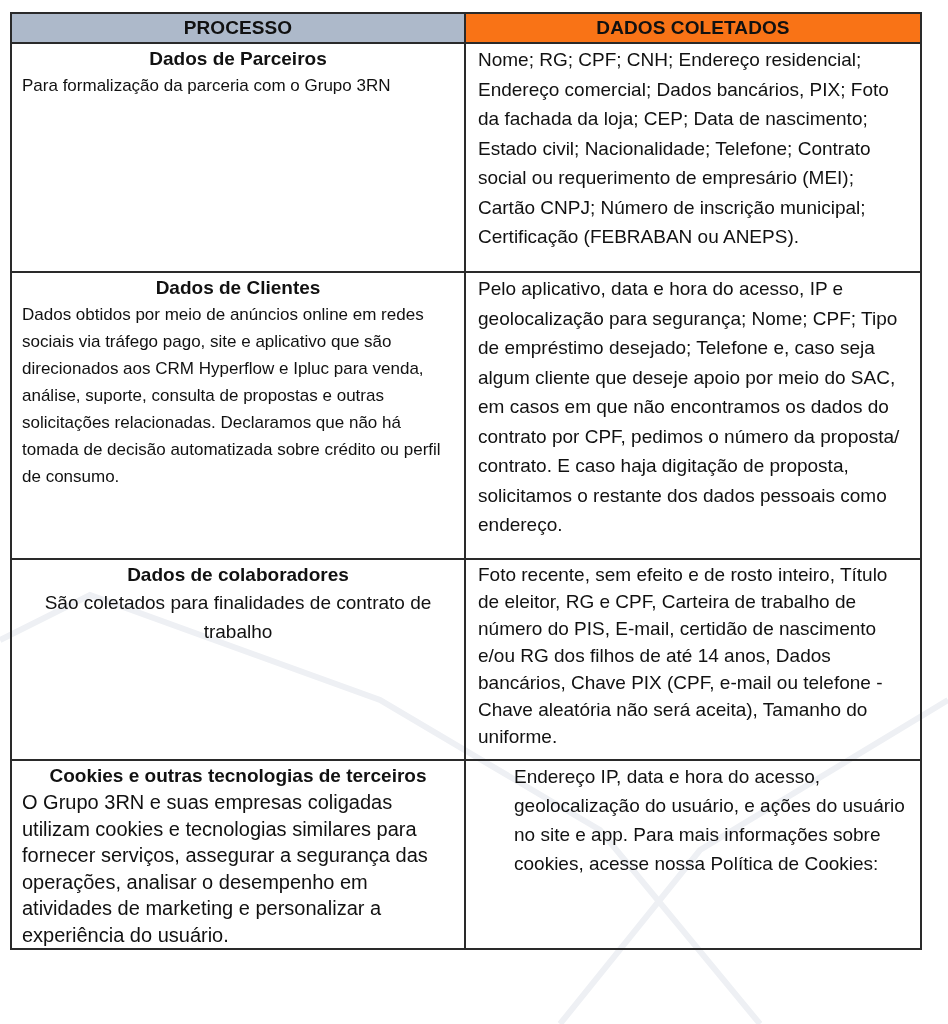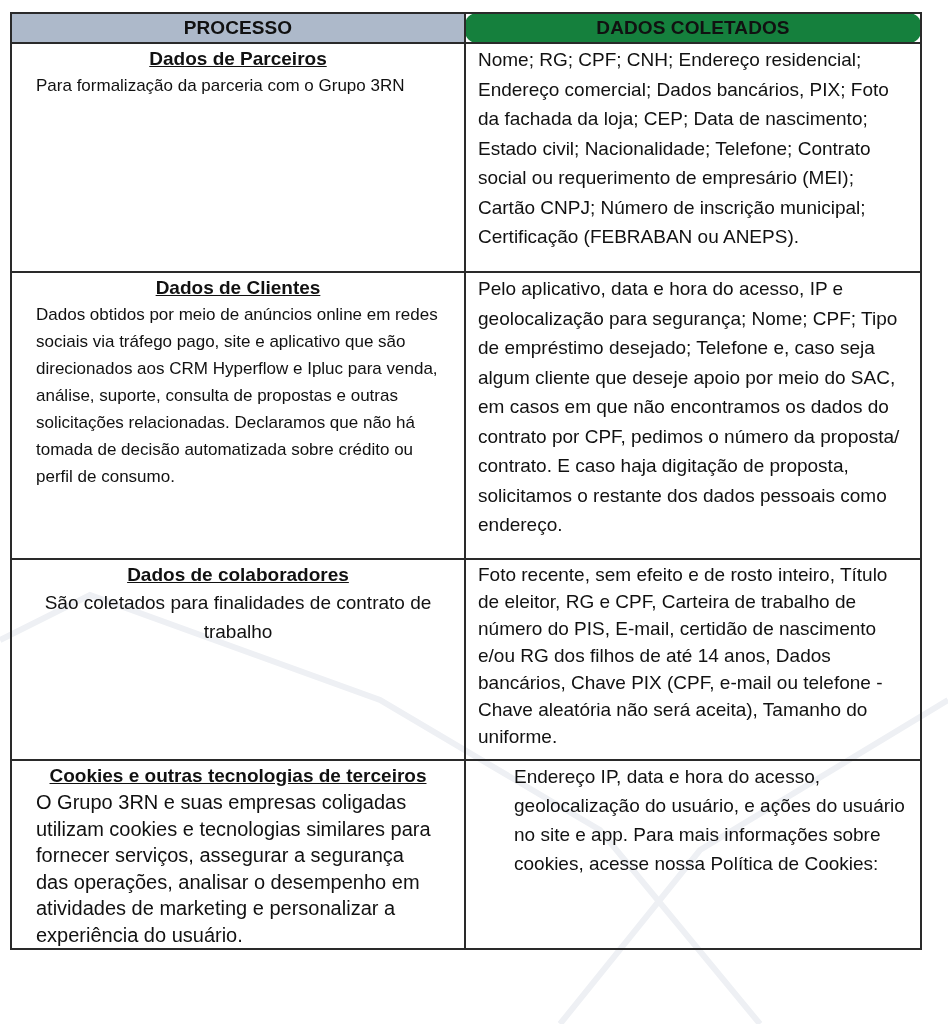--- a/index.html
+++ b/index.html
@@ -12,22 +12,22 @@
     }
     table.doc col.c1 { width: 454px; }
     table.doc col.c2 { width: 456px; }
     table.doc th, table.doc td {
       border: 2px solid #2a2a2a; vertical-align: top; padding: 0;
     }
     table.doc th {
       background: #adb9ca; font-weight: bold; font-size: 19px; height: 28px;
       text-align: center; vertical-align: middle; letter-spacing: 0.1px;
     }
-    .proc-title { display: block; text-align: center; font-weight: bold; font-size: 19px; line-height: 26px; margin-top: 2px; text-decoration: underline; }
-    .proc-desc { display: block; font-size: 17px; line-height: 27px; padding: 0 24px; }
+    .proc-title { display: block; text-align: center; font-weight: bold; font-size: 19px; line-height: 26px; margin-top: 2px; }
+    .proc-desc { display: block; font-size: 17px; line-height: 27px; padding: 0 10px; }
     .proc-desc.small { font-size: 20px; line-height: 26.5px; }
     .dados { display: block; font-size: 19px; line-height: 29.5px; padding: 1px 10px 0 12px; }
     tr.r1 td { height: 227px; }
     tr.r2 td { height: 285px; }
     tr.r3 td { height: 199px; margin-top: 48px; }
     tr.r4 td { height: 53px; }
     tr.r5 td { height: 184px; }
     .dados.tight { line-height: 27px; }
   </style>
 </head>
@@ -41,21 +41,21 @@
 </svg>
 
 <table class="doc">
   <colgroup>
       <col class="c1">
       <col class="c2">
     </colgroup>
   <thead>
     <tr>
       <th style="background: rgb(173, 185, 202);">PROCESSO</th>
-      <th style="background: #15803d; border-radius: 12px;">DADOS COLETADOS</th>
+      <th style="background: #f97316;">DADOS COLETADOS</th>
     </tr>
   </thead>
   <tbody>
     <tr class="r1">
       <td>
         <span class="proc-title">Dados de Parceiros</span>
         <span class="proc-desc">Para formalização da parceria com o Grupo 3RN</span>
       </td>
       <td>
         <span class="dados">Nome; RG; CPF; CNH; Endereço residencial; Endereço comercial; Dados bancários, PIX; Foto da fachada da loja; CEP; Data de nascimento; Estado civil; Nacionalidade; Telefone; Contrato social ou requerimento de empresário (MEI); Cartão CNPJ; Número de inscrição municipal; Certificação (FEBRABAN ou ANEPS).</span>

